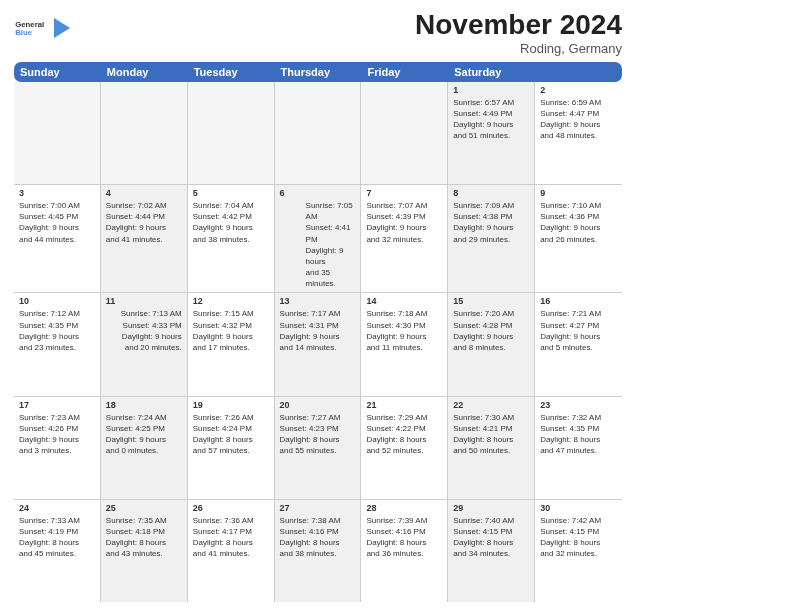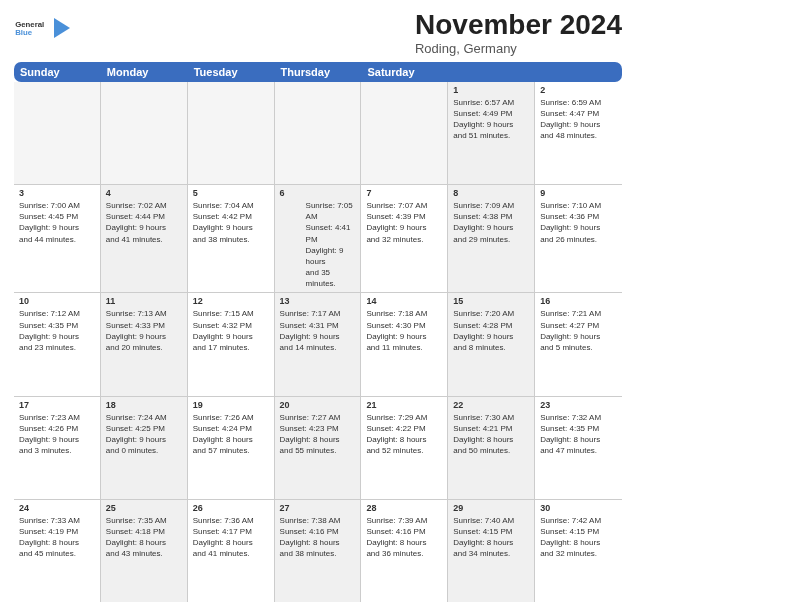--- a/index.html
+++ b/index.html
@@ -22,21 +22,21 @@
       justify-content: space-between;
       align-items: flex-start;
       margin-bottom: 6px;
     }
     .logo {
       display: flex;
       align-items: center;
       gap: 4px;
     }
     .title-block {
-      text-align: left;
+      text-align: right;
     }
     .month-title {
       font-size: 28px;
       font-weight: bold;
       color: #222;
       line-height: 1.1;
     }
     .location {
       font-size: 13px;
       color: #555;
@@ -123,20 +123,21 @@
       <div class="location">Roding, Germany</div>
     </div>
   </div>
 
   <div class="calendar">
     <div class="cal-header">
       <div class="cal-header-cell">Sunday</div>
       <div class="cal-header-cell">Monday</div>
       <div class="cal-header-cell">Tuesday</div>
       <div class="cal-header-cell">Thursday</div>
+      <div class="cal-header-cell">Friday</div>
       <div class="cal-header-cell">Saturday</div>
     </div>
     <div class="cal-body" id="cal-body">
     <div class="cal-row">
           <div class="cal-cell empty"></div>
           <div class="cal-cell empty"></div>
           <div class="cal-cell empty"></div>
           <div class="cal-cell empty"></div>
           <div class="cal-cell empty"></div>
           <div class="cal-cell shaded">
@@ -208,21 +209,21 @@
         <div class="cal-row">
           <div class="cal-cell">
             <span class="day-num">10</span>
             <div class="cell-info" style="white-space: pre-line;">Sunrise: 7:12 AM
 Sunset: 4:35 PM
 Daylight: 9 hours
 and 23 minutes.</div>
           </div>
           <div class="cal-cell shaded">
             <span class="day-num">11</span>
-            <div class="cell-info" style="white-space: pre-line;">Sunrise: 7:13 AM
+            <div class="cell-info" style="white-space: pre-line; text-align: right;">Sunrise: 7:13 AM
 Sunset: 4:33 PM
 Daylight: 9 hours
 and 20 minutes.</div>
           </div>
           <div class="cal-cell">
             <span class="day-num">12</span>
             <div class="cell-info" style="white-space: pre-line;">Sunrise: 7:15 AM
 Sunset: 4:32 PM
 Daylight: 9 hours
 and 17 minutes.</div>

